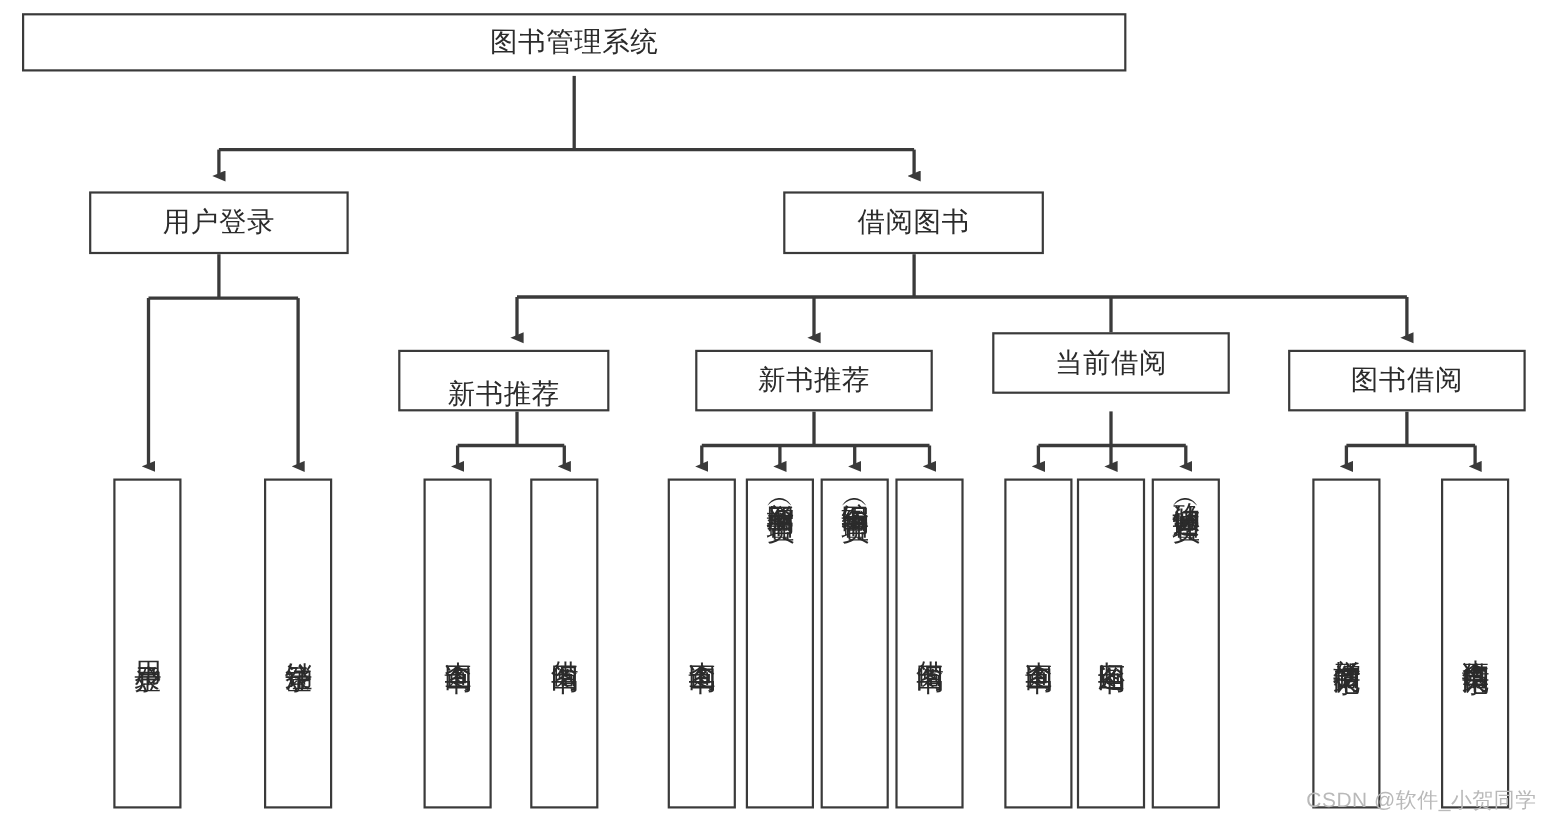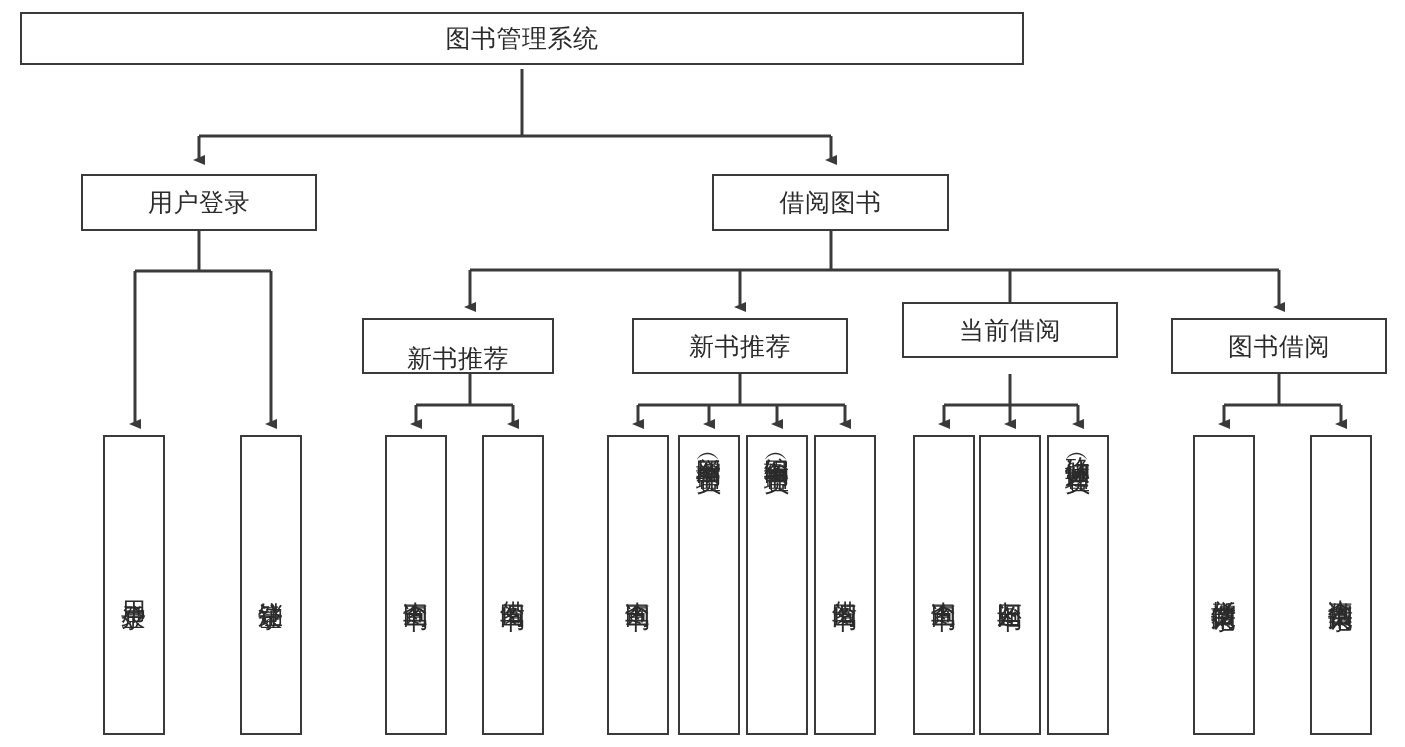--- a/index.html
+++ b/index.html
@@ -222,14 +222,15 @@
     <div class="vwrap">
       <span class="lbl">新增借阅记录</span>
     </div>
   </div>
   <div class="node vert" style="left:1310px; top:435px; width:62px; height:300px;">
     <div class="vwrap">
       <span class="lbl">查询借阅记录</span>
     </div>
   </div>
 
+  <div id="watermark">CSDN @软件_小贺同学</div>
 
 </div>
 
 </body></html>

